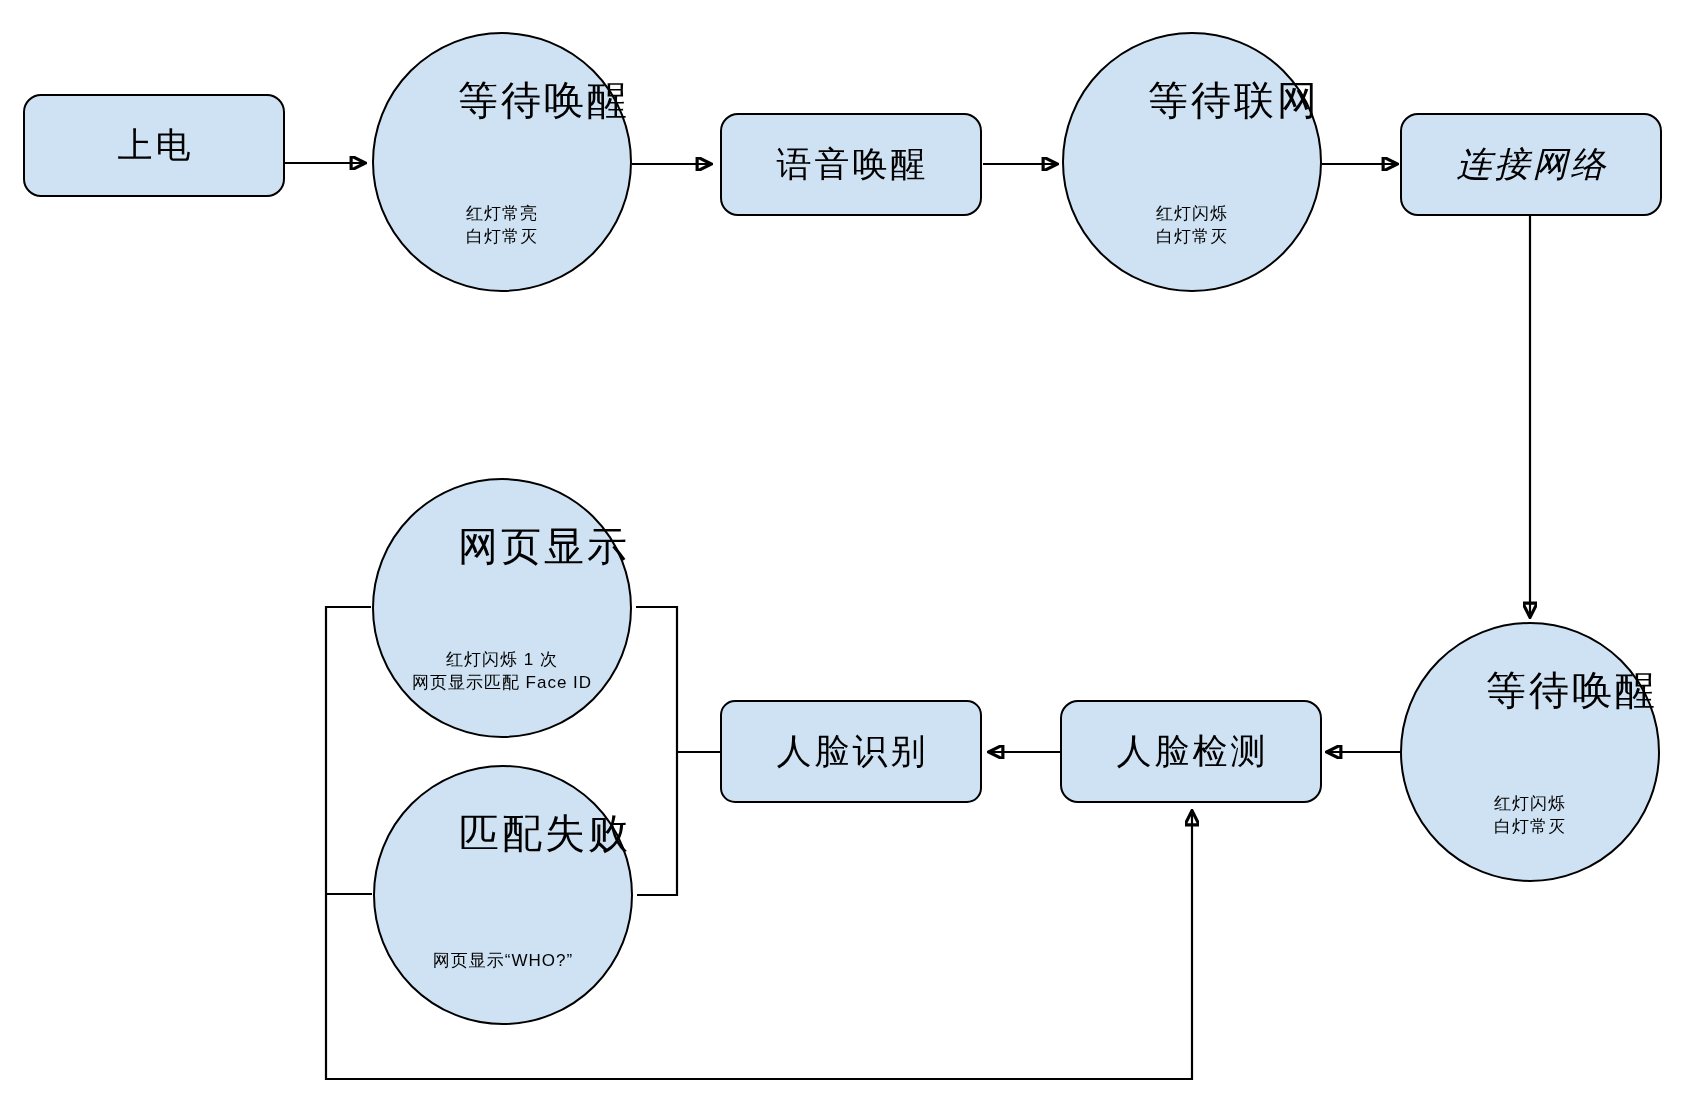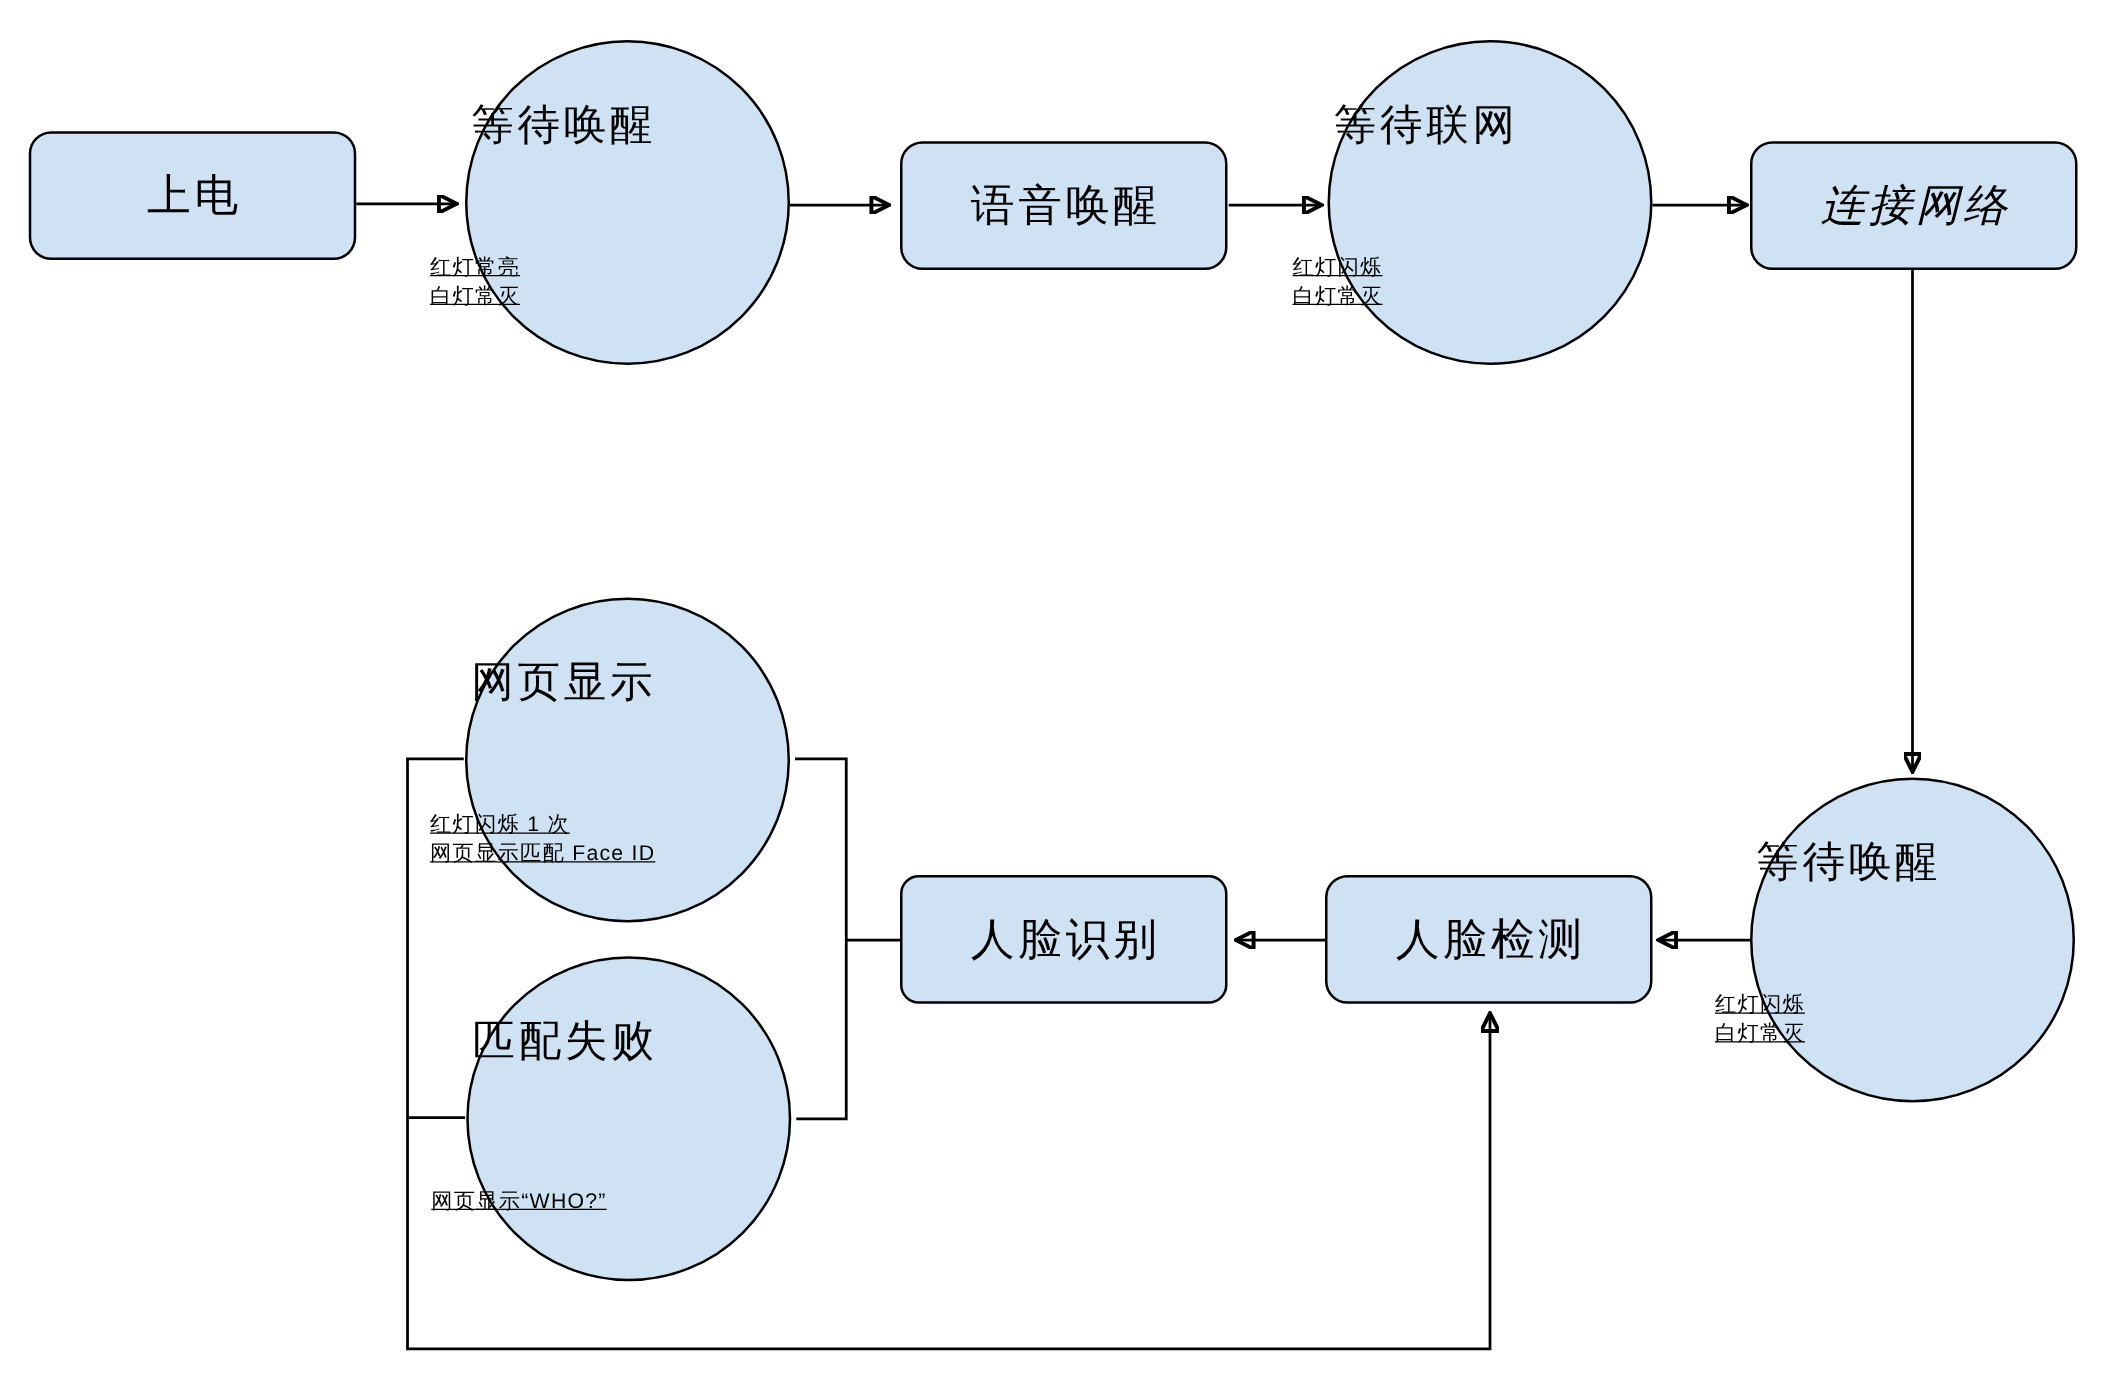--- a/index.html
+++ b/index.html
@@ -52,41 +52,40 @@
     border-radius: 50%;
     box-sizing: border-box;
   }
   .circle-title {
     position: absolute;
     left: 0;
     right: 0;
     top: 46px;
     height: 40px;
     line-height: 40px;
-    text-align: left;
-    font-size: 34px;
+    text-align: right;
+    font-size: 40px;
     letter-spacing: 3px;
     text-indent: 3px;
   }
   .circle-note {
     position: absolute;
     left: -30px;
     right: -30px;
     top: 168px;
-    text-align: left;
+    text-align: center;
     font-size: 17px;
     line-height: 23px;
     letter-spacing: 1px;
-    text-decoration: underline;
   }
   .circle-note.single {
     top: 182px;
   }
   
-  #n-power        { left: 23px;   top: 105px; }
+  #n-power        { left: 23px;   top: 94px; }
   #n-voice-wake   { left: 720px;  top: 113px; }
   #n-connect-net  { left: 1400px; top: 113px; font-style: italic; }
   #n-face-detect  { left: 1060px; top: 700px; }
   #n-face-recog   { left: 720px;  top: 700px; border-radius: 15px; }
   #n-wait-wake    { left: 372px;  top: 32px;  }
   #n-wait-net     { left: 1062px; top: 32px;  }
   #n-net-success  { left: 1400px; top: 622px; }
   #n-match-ok     { left: 372px;  top: 478px; }
   #n-match-fail   { left: 373px;  top: 765px; }
 </style>

